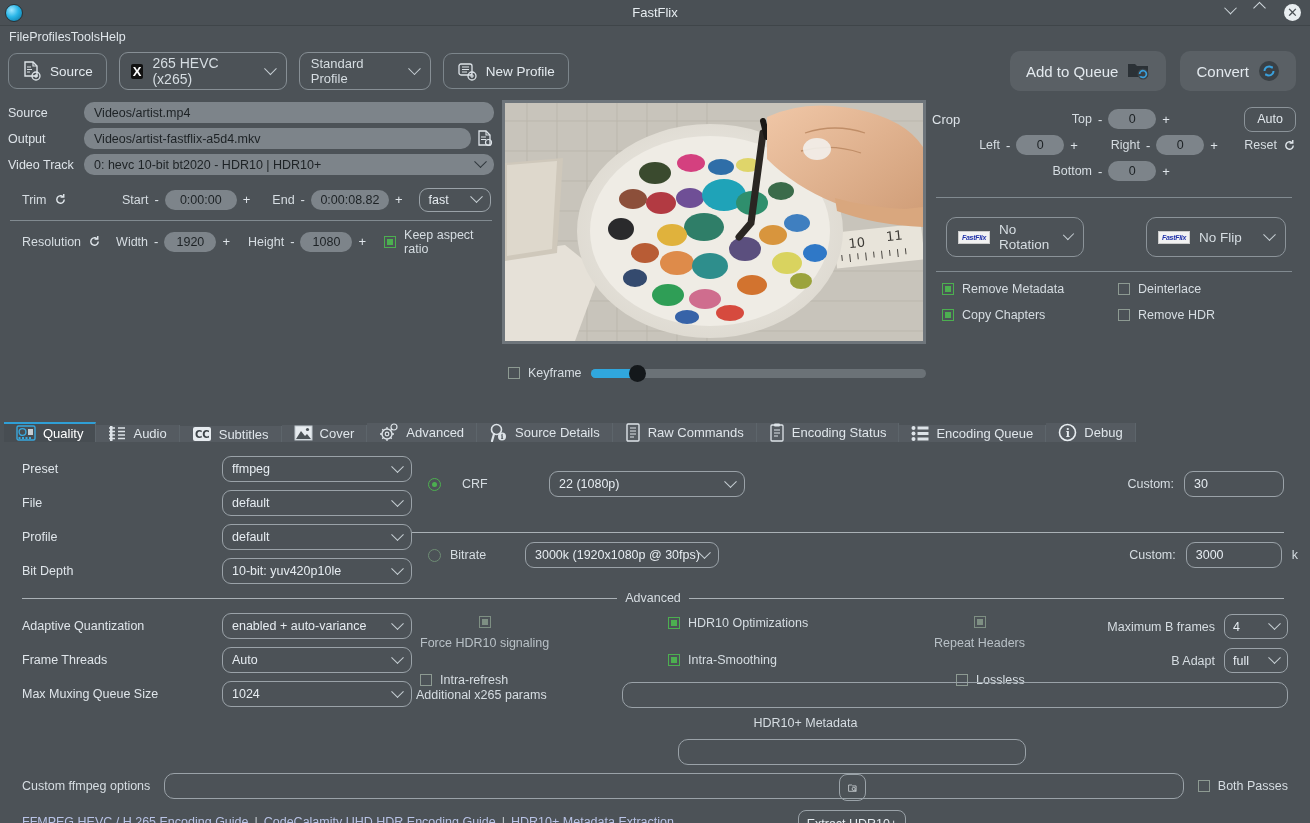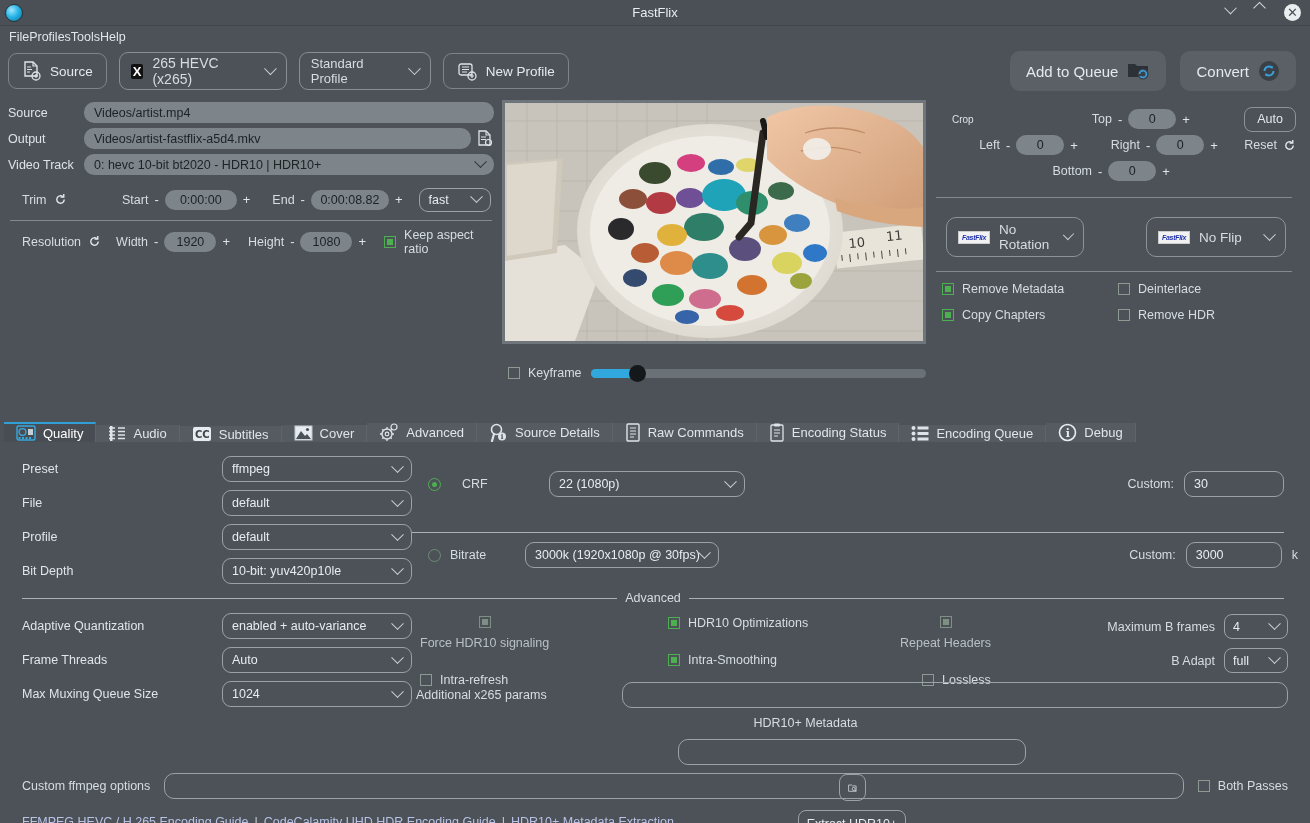--- a/index.html
+++ b/index.html
@@ -88,21 +88,21 @@
   #preview {
     width: 424px; height: 244px; border: 3px solid #6e757b; background:#8a8d86; position:relative; overflow:hidden;
   }
   #kfrow { display:flex; align-items:center; gap:9px; margin-top:22px; padding-left: 6px;}
   #slider { flex:1; height:9px; border-radius:5px; background:#6b7277; position:relative; cursor:pointer;}
   #slider .fill { position:absolute; left:0; top:0; bottom:0; width:13%; border-radius:5px; background:#30a7dd;}
   #slider .knob { position:absolute; left:11.5%; top:-4px; width:17px;height:17px;border-radius:50%;background:#14181b;}
   
   #rightcol { flex:1; padding: 12px 14px 0 6px; }
   .croprow { display:flex; align-items:center; height:26px;}
-  .cl { font-size:10px; color:#dde3e8;margin-left:20px;}
+  .cl { font-size:13px; color:#dde3e8;}
   .autobtn {
     width:52px;height:25px;border:1px solid #8b9399;border-radius:8px;background:transparent;color:#e2e8ed;
     font-size:12.5px;cursor:pointer;
   }
   .rotbox {
     height:40px;border:1px solid #8b9399;border-radius:10px;display:flex;align-items:center;gap:9px;padding:0 11px;cursor:pointer;
     font-size:13.5px;
   }
   .ff-logo {
     background:#f2f2f2; color:#2233aa; font-size:7px; font-style:italic; font-weight:bold;
@@ -669,21 +669,21 @@
   <div style="position:absolute;left:668px;top:174px;display:flex;flex-direction:column;gap:23px;">
     <label class="chklbl">
       <span class="greenchk on"></span>
       <span>HDR10 Optimizations</span>
     </label>
     <label class="chklbl">
       <span class="greenchk on"></span>
       <span>Intra-Smoothing</span>
     </label>
   </div>
-  <div style="position:absolute;left:900px;top:174px;display:flex;flex-direction:column;gap:23px;">
+  <div style="position:absolute;left:934px;top:174px;display:flex;flex-direction:column;gap:23px;">
     <label class="chklbl dim">
       <span class="graychk on"></span>
       <span>Repeat Headers</span>
     </label>
     <label class="chklbl" style="margin-left:22px">
       <span class="emptychk"></span>
       <span>Lossless</span>
     </label>
   </div>
   <div style="position:absolute;right:22px;top:172px;display:flex;flex-direction:column;gap:9px;align-items:flex-end;">

